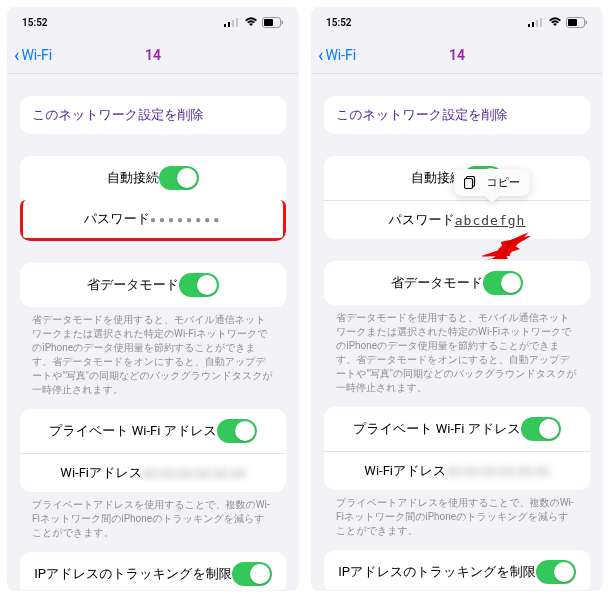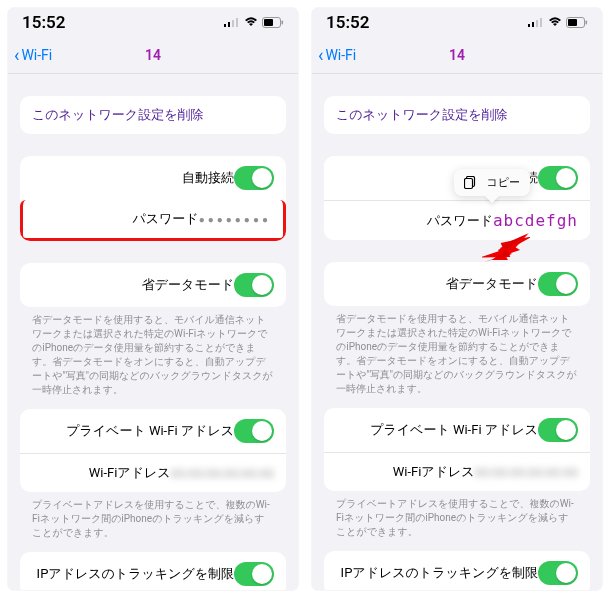--- a/index.html
+++ b/index.html
@@ -23,21 +23,21 @@
     display: flex;
     flex-direction: column;
     box-shadow: 0 0 0 1px rgba(0,0,0,0.04);
   }
   .status-bar {
     height: 28px;
     display: flex;
     justify-content: space-between;
     align-items: center;
     padding: 0 14px;
-    font-size: 17px;
+    font-size: 10px;
     font-weight: 600;
     color: #000;
     background: #f2f2f7;
   }
   .status-right { display: flex; gap: 4px; align-items: center; }
   .nav-bar {
     height: 38px;
     display: flex;
     align-items: center;
     justify-content: center;
@@ -63,21 +63,21 @@
   .spacer { height: 22px; }
   .spacer-sm { height: 12px; }
   .card {
     background: #ffffff;
     border-radius: 10px;
     overflow: hidden;
   }
   .row {
     display: flex;
     align-items: center;
-    justify-content: flex-end;
+    justify-content: center;
     padding: 10px 12px;
     min-height: 38px;
     font-size: 13px;
     color: #000;
     position: relative;
   }
   .row + .row { border-top: 0.5px solid rgba(0,0,0,0.1); }
   .row-link { color: #4c1d95; justify-content: flex-start; }
   .toggle {
     width: 40px;
@@ -93,21 +93,21 @@
     right: 2px;
     top: 2px;
     width: 20px;
     height: 20px;
     background: #fff;
     border-radius: 50%;
     box-shadow: 0 1px 2px rgba(0,0,0,0.2);
   }
   .value { color: #8e8e93; font-size: 13px; }
   .value-dots { letter-spacing: 3px; color: #8e8e93; font-size:10px; font-weight:bold;}
-  .value-mono { font-family: ui-monospace, Menlo, monospace; color: #a21caf; letter-spacing: 1px; font-size:16px;}
+  .value-mono { font-family: ui-monospace, Menlo, monospace; color: #404040; letter-spacing: 1px; font-size:13px;text-decoration:underline;}
   .footnote {
     font-size: 10px;
     color: #8e8e93;
     padding: 6px 12px 0 12px;
     line-height: 1.4;
   }
   .highlight-red {
     border: 3px solid #e11;
     border-radius: 6px;
   }

